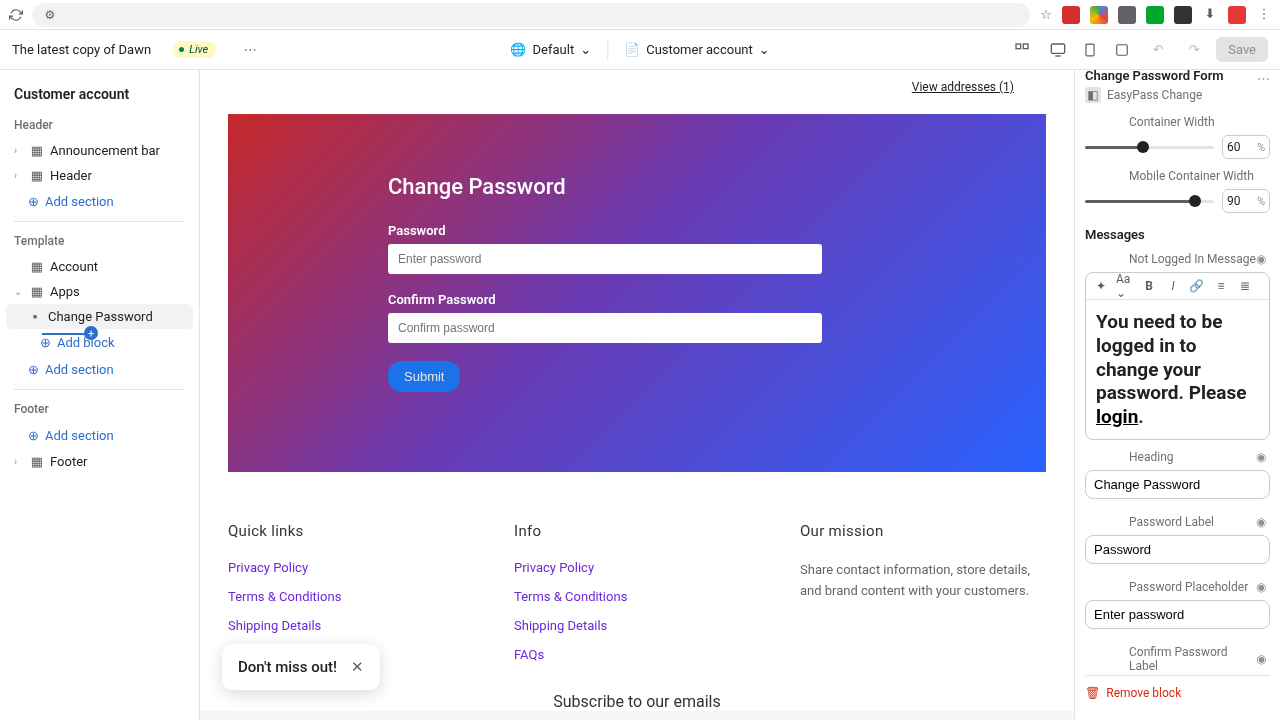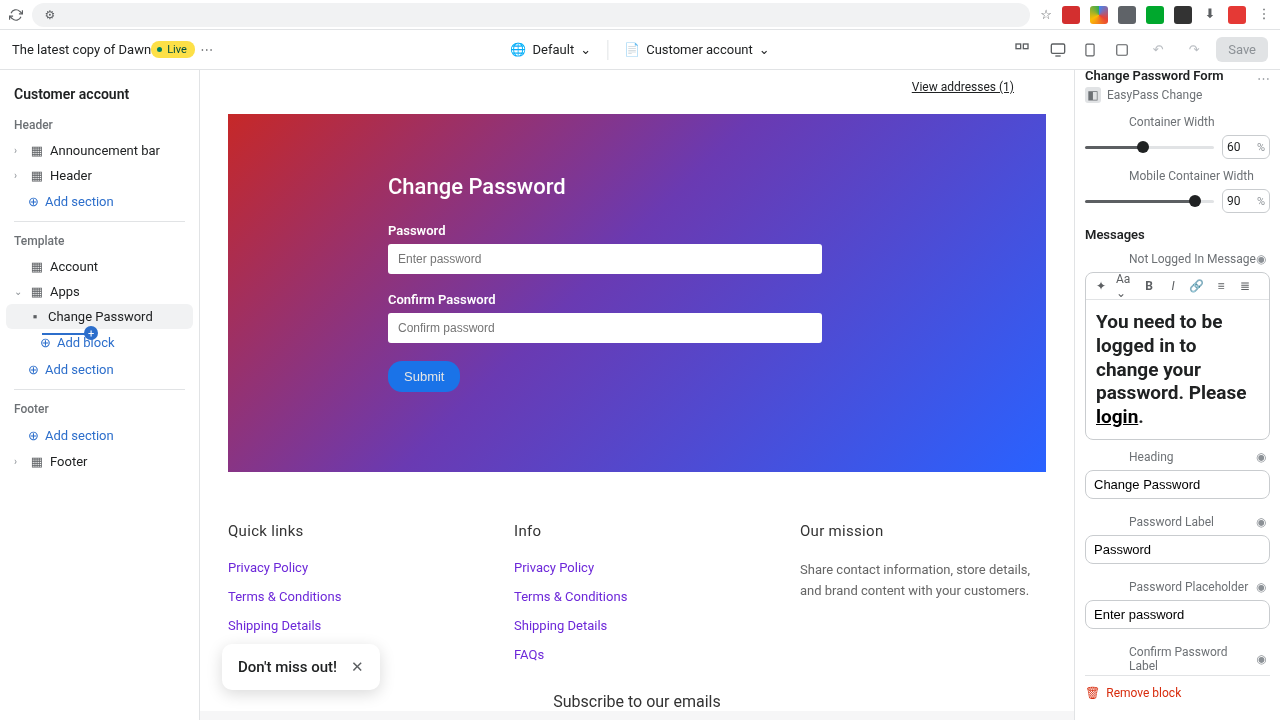--- a/index.html
+++ b/index.html
@@ -7,23 +7,23 @@
 
 
 .browser-bar { height: 30px; background: #fff; border-bottom: 1px solid #e1e3e5; display: flex; align-items: center; padding: 0 8px; gap: 8px; }
 .url-bar { flex: 1; background: #f1f2f3; border-radius: 14px; padding: 4px 10px; font-size: 12px; color: #5c5f62; display: flex; align-items: center; gap: 6px; }
 .bicon { width: 16px; height: 16px; display: inline-flex; align-items: center; justify-content: center; color: #5c5f62; }
 .ext-icons { display: flex; gap: 10px; }
 .ext-box { width: 18px; height: 18px; border-radius: 3px; }
 
 
 .app-bar { height: 40px; border-bottom: 1px solid #e1e3e5; display: flex; align-items: center; padding: 0 12px; justify-content: space-between; }
-.app-bar-left { display: flex; align-items: center; gap: 0; }
+.app-bar-left { display: flex; align-items: center; gap: 22px; }
 .theme-name { font-size: 13px; color: #202223; }
-.live-badge { background: #fde047; color: #004c3f; font-size: 11px; padding: 2px 8px 2px 16px; border-radius: 8px; position: relative; }
+.live-badge { background: #fef9c3; color: #004c3f; font-size: 11px; padding: 2px 8px 2px 16px; border-radius: 8px; position: relative; font-style: italic; }
 .live-badge::before { content: ''; width: 5px; height: 5px; background: #008060; border-radius: 50%; position: absolute; left: 6px; top: 6px; }
 .dots-btn { width: 24px; height: 24px; display: flex; align-items: center; justify-content: center; color: #5c5f62; cursor: pointer; }
 .app-bar-center { display: flex; align-items: center; gap: 16px; position: absolute; left: 50%; transform: translateX(-50%); }
 .center-btn { display: flex; align-items: center; gap: 6px; font-size: 13px; color: #202223; cursor: pointer; }
 .divider-v { width: 1px; height: 20px; background: #e1e3e5; }
 .app-bar-right { display: flex; align-items: center; gap: 8px; }
 .device-icons { display: flex; gap: 4px; }
 .device-btn { width: 28px; height: 28px; display: flex; align-items: center; justify-content: center; color: #5c5f62; cursor: pointer; border-radius: 6px; }
 .save-btn { background: #e1e3e5; color: #8c9196; padding: 5px 12px; border-radius: 6px; font-size: 13px; cursor: default; }
 

